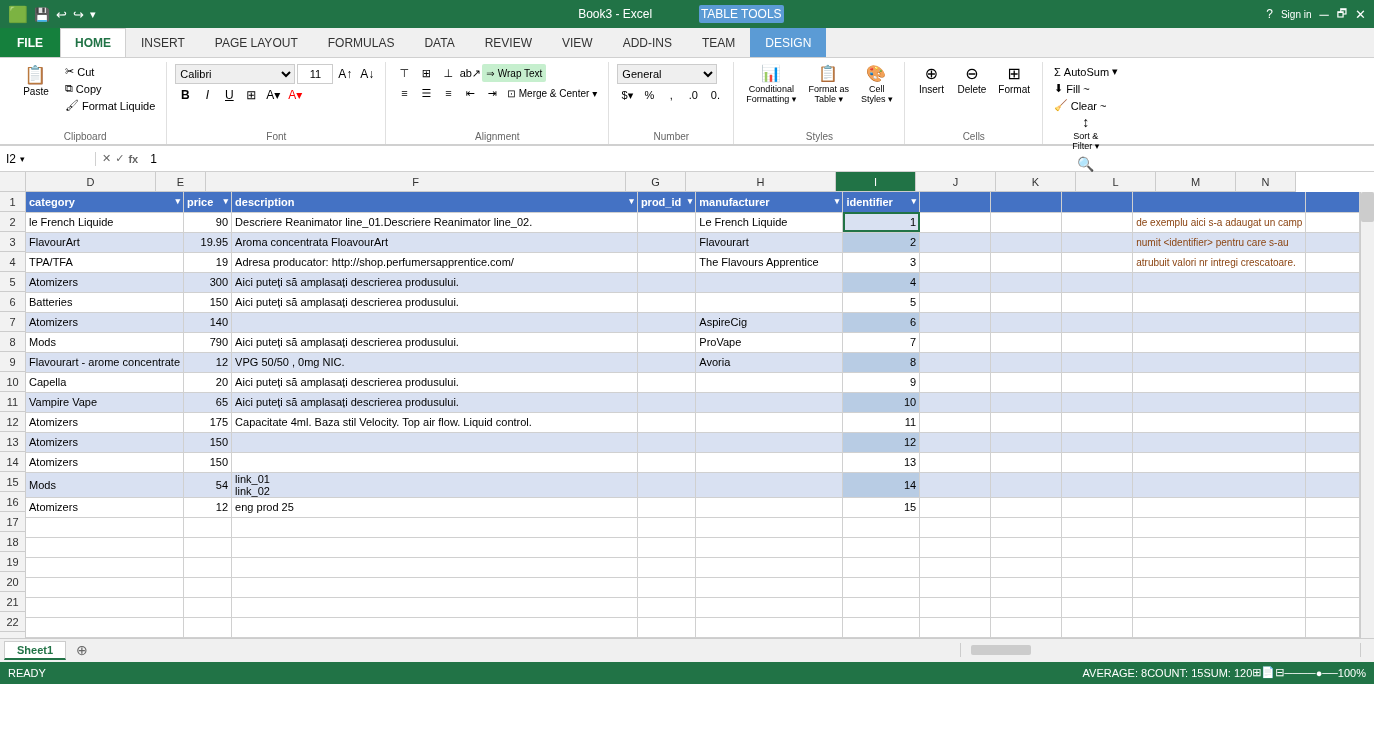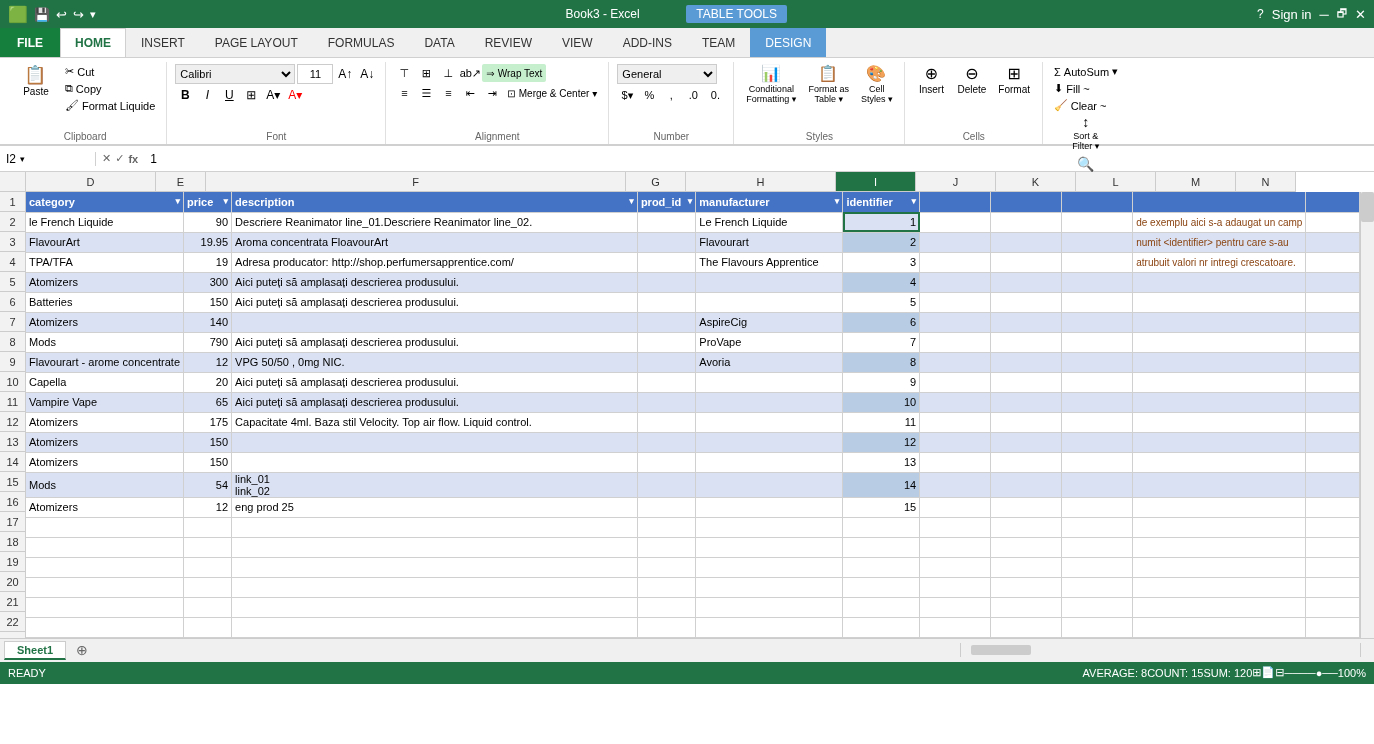--- a/index.html
+++ b/index.html
@@ -254,25 +254,25 @@
   <div class="title-bar-left">
     <span style="font-size:16px;">🟩</span>
     <span style="font-size:13px; cursor:pointer;">💾</span>
     <span style="font-size:13px; cursor:pointer;">↩</span>
     <span style="font-size:13px; cursor:pointer;">↪</span>
     <span style="font-size:11px; cursor:pointer;">▾</span>
   </div>
   <div class="title-bar-center">
     <span>Book3 - Excel</span>
     &nbsp;&nbsp;&nbsp;&nbsp;&nbsp;&nbsp;&nbsp;&nbsp;&nbsp;&nbsp;&nbsp;&nbsp;
-    <span style="background:#5B9BD5; padding: 2px 10px; border-radius:2px;">TABLE TOOLS</span>
+    <span style="background:#5B9BD5; padding: 2px 2px; border-radius:2px;">TABLE TOOLS</span>
   </div>
   <div class="title-bar-right">
     <span style="cursor:pointer;">?</span>
-    <span style="cursor:pointer; font-size:13px;">Sign in</span>
+    <span style="cursor:pointer; font-size:10px;">Sign in</span>
     <span style="cursor:pointer; font-size:13px;">─</span>
     <span style="cursor:pointer; font-size:11px;">🗗</span>
     <span style="cursor:pointer; font-size:13px;">✕</span>
   </div>
 </div>
 
 <div class="ribbon-tabs">
   <div class="ribbon-tab file">FILE</div>
   <div class="ribbon-tab active">HOME</div>
   <div class="ribbon-tab">INSERT</div>

